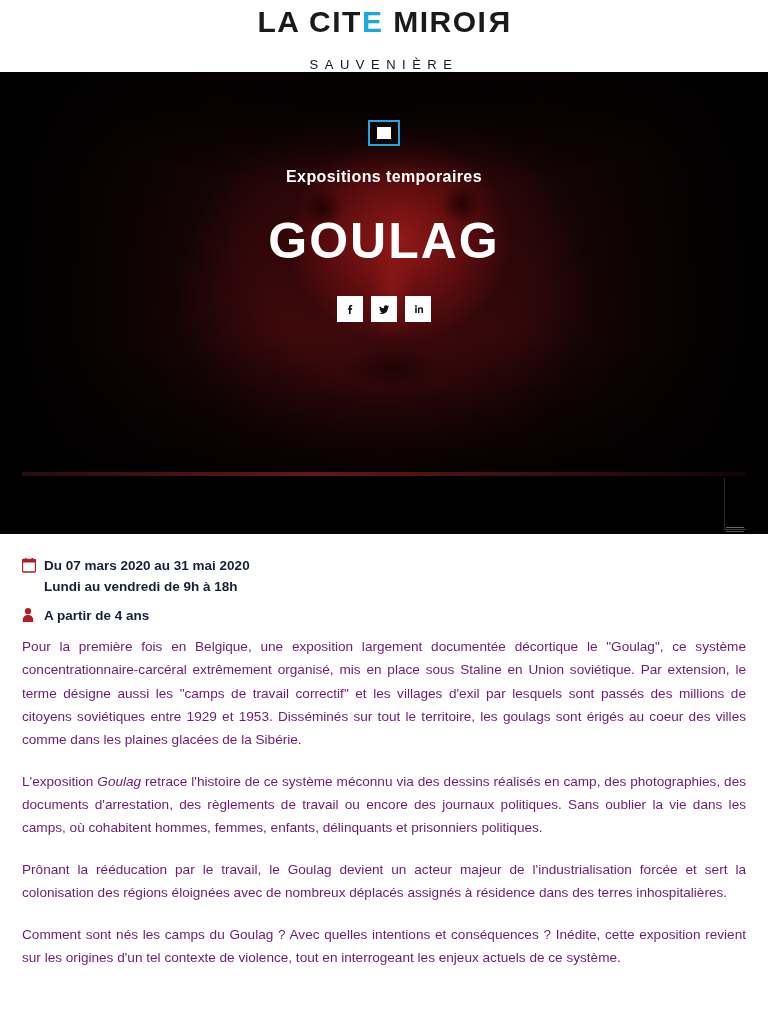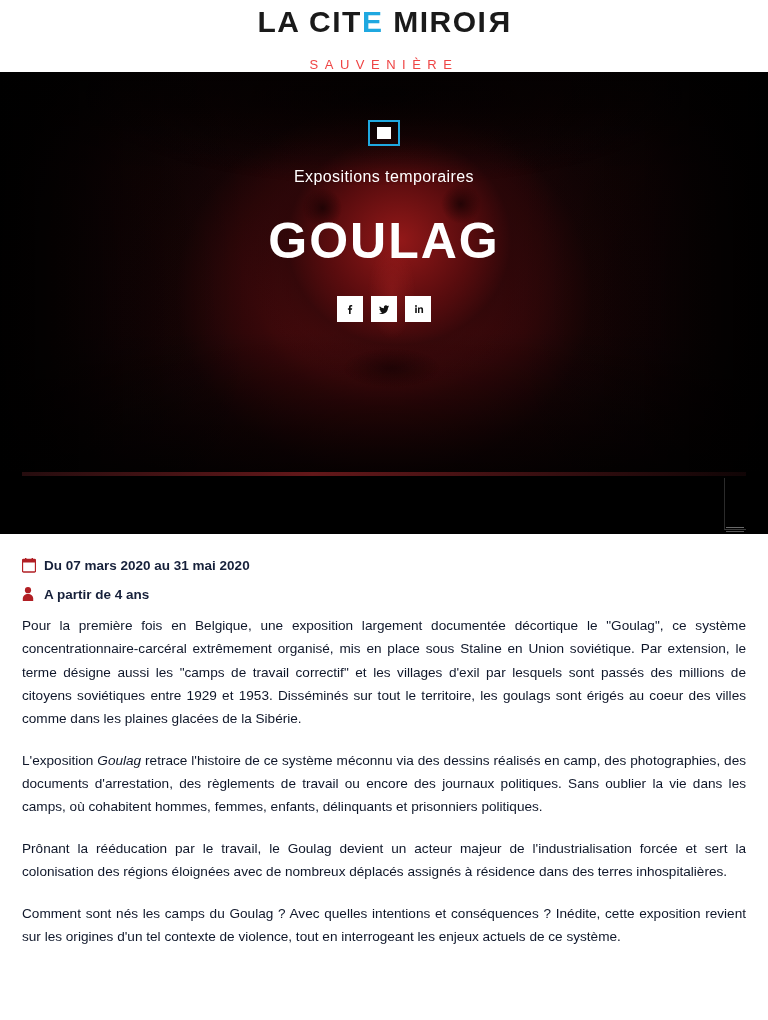--- a/index.html
+++ b/index.html
@@ -38,21 +38,21 @@
   }
   .logo-main .accent { color: #1fa8e0; }
   .logo-main .flip {
     display: inline-block;
     transform: scaleX(-1);
   }
   .logo-sub {
     margin-top: 20px;
     font-size: 13px;
     letter-spacing: 6.5px;
-    color: #ef4444;
+    color: #0f172a;
     font-weight: normal;
     white-space: nowrap;
   }
 
   
   .hero {
     position: relative;
     height: 400px;
     background: #000;
     overflow: hidden;
@@ -103,21 +103,21 @@
   }
   .hero-logo-mark i {
     display: block;
     width: 14px;
     height: 12px;
     background: #ffffff;
   }
   .hero-kicker {
     color: #ffffff;
     font-size: 16px;
-    font-weight: normal;
+    font-weight: bold;
     letter-spacing: 0.4px;
     margin-bottom: 26px;
   }
   .hero-title {
     color: #ffffff;
     font-size: 50px;
     font-weight: bold;
     letter-spacing: 2px;
     margin-bottom: 26px;
   }
@@ -197,21 +197,21 @@
     font-weight: bold;
     color: #16203a;
     line-height: 1.55;
   }
   .info-text div { white-space: nowrap; }
 
   
   .body-text p {
     font-size: 13.6px;
     line-height: 1.72;
-    color: #0f172a;
+    color: #701a75;
     margin: 0 0 18px 0;
     text-align: justify;
   }
   .body-text p em { font-style: italic; }
 </style>
 </head>
 <body>
 
 <div class="page">
 
@@ -268,20 +268,21 @@
         <div class="info-icon">
           <svg width="14" height="15" viewBox="0 0 14 15">
             <rect x="0.5" y="1.5" width="13" height="12.5" rx="1" fill="none" stroke="#b11f24" stroke-width="1.3"></rect>
             <rect x="0.5" y="1.5" width="13" height="3" fill="#b11f24"></rect>
             <rect x="3" y="0" width="1.4" height="3.2" fill="#b11f24"></rect>
             <rect x="9.6" y="0" width="1.4" height="3.2" fill="#b11f24"></rect>
           </svg>
         </div>
         <div class="info-text">
           <div>Du 07 mars 2020 au 31 mai 2020</div>
+          <div>Lundi au vendredi de 9h à 18h</div>
         </div>
       </div>
 
 
       <div class="info-row">
         <div class="info-icon">
           <svg width="12" height="15" viewBox="0 0 12 15">
             <circle cx="6" cy="3.2" r="3.1" fill="#b11f24"></circle>
             <path fill="#b11f24" d="M6 7C3.1 7 .8 9 .8 11.6V14h10.4v-2.4C11.2 9 8.9 7 6 7z"></path>
           </svg>

